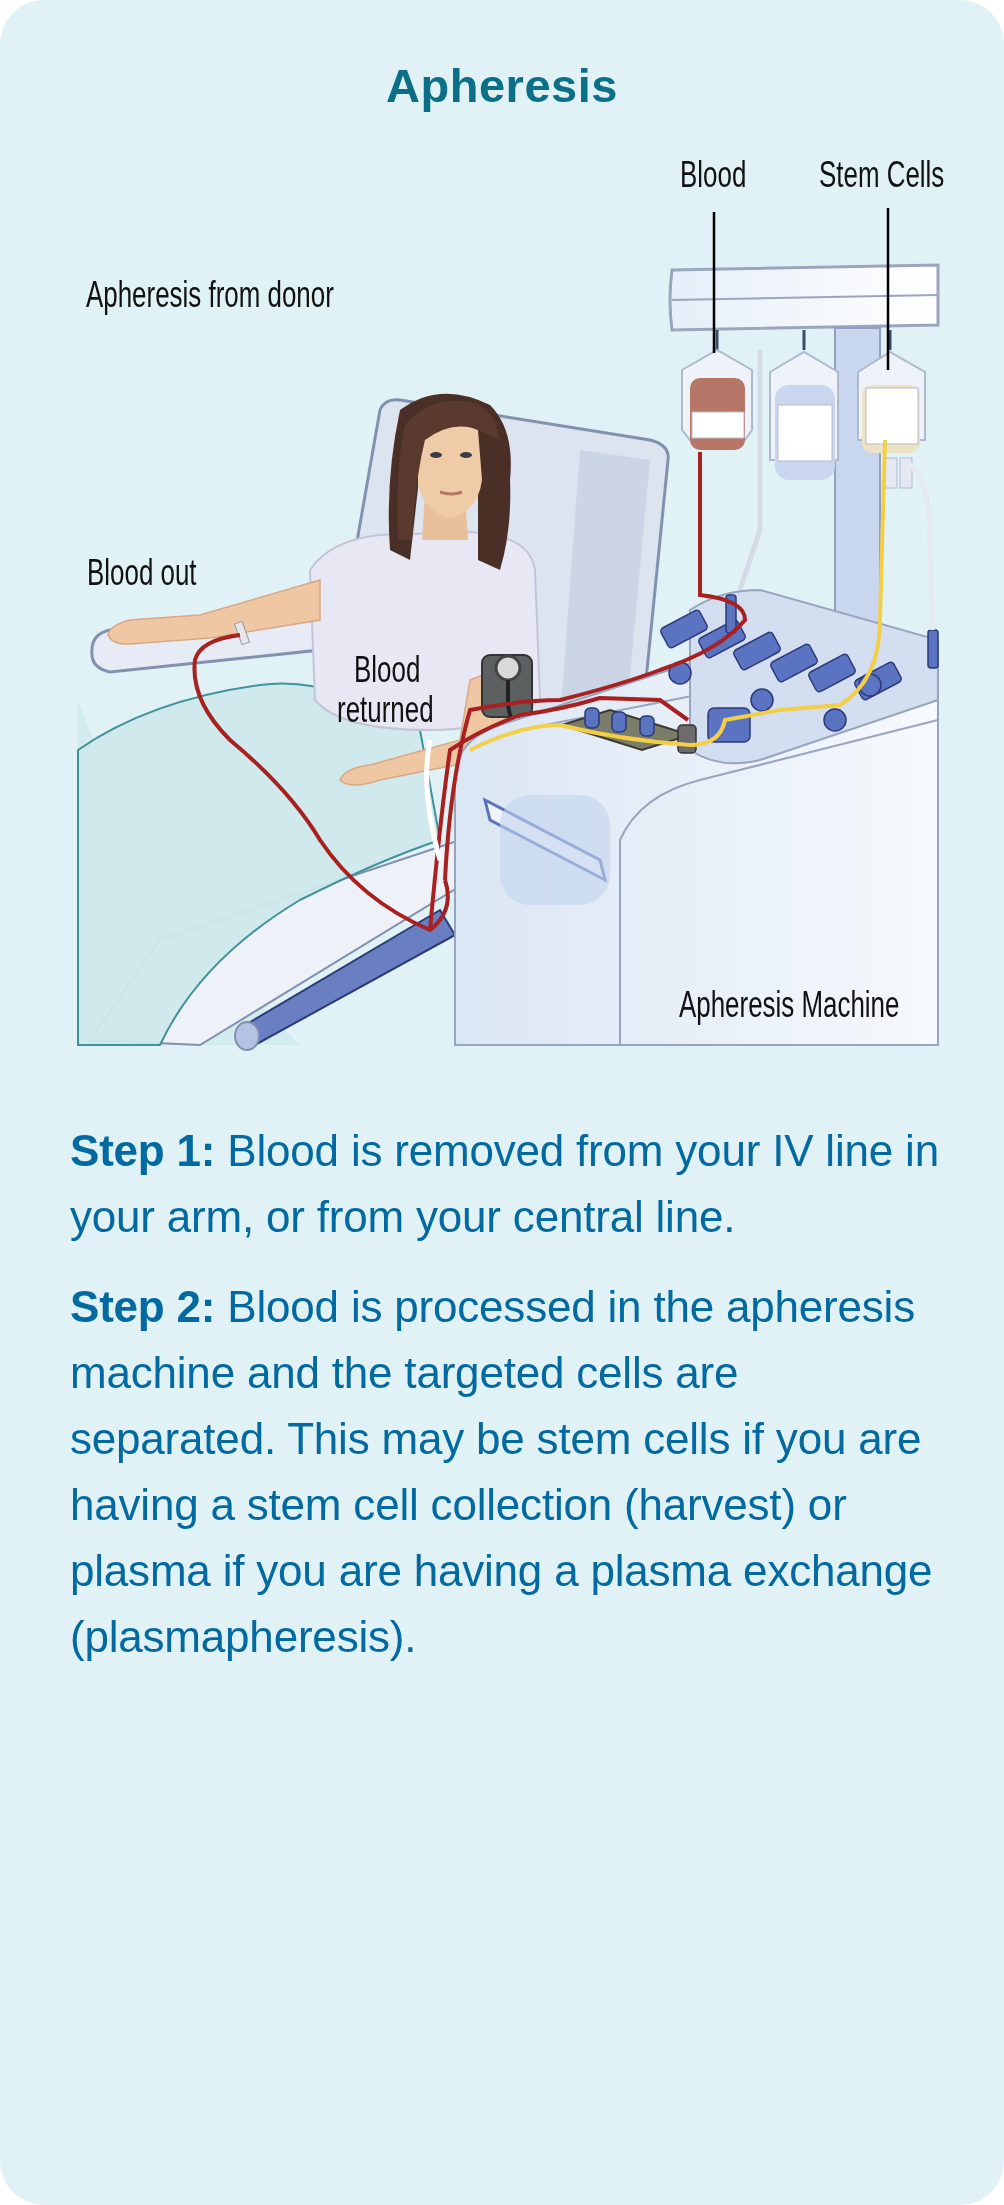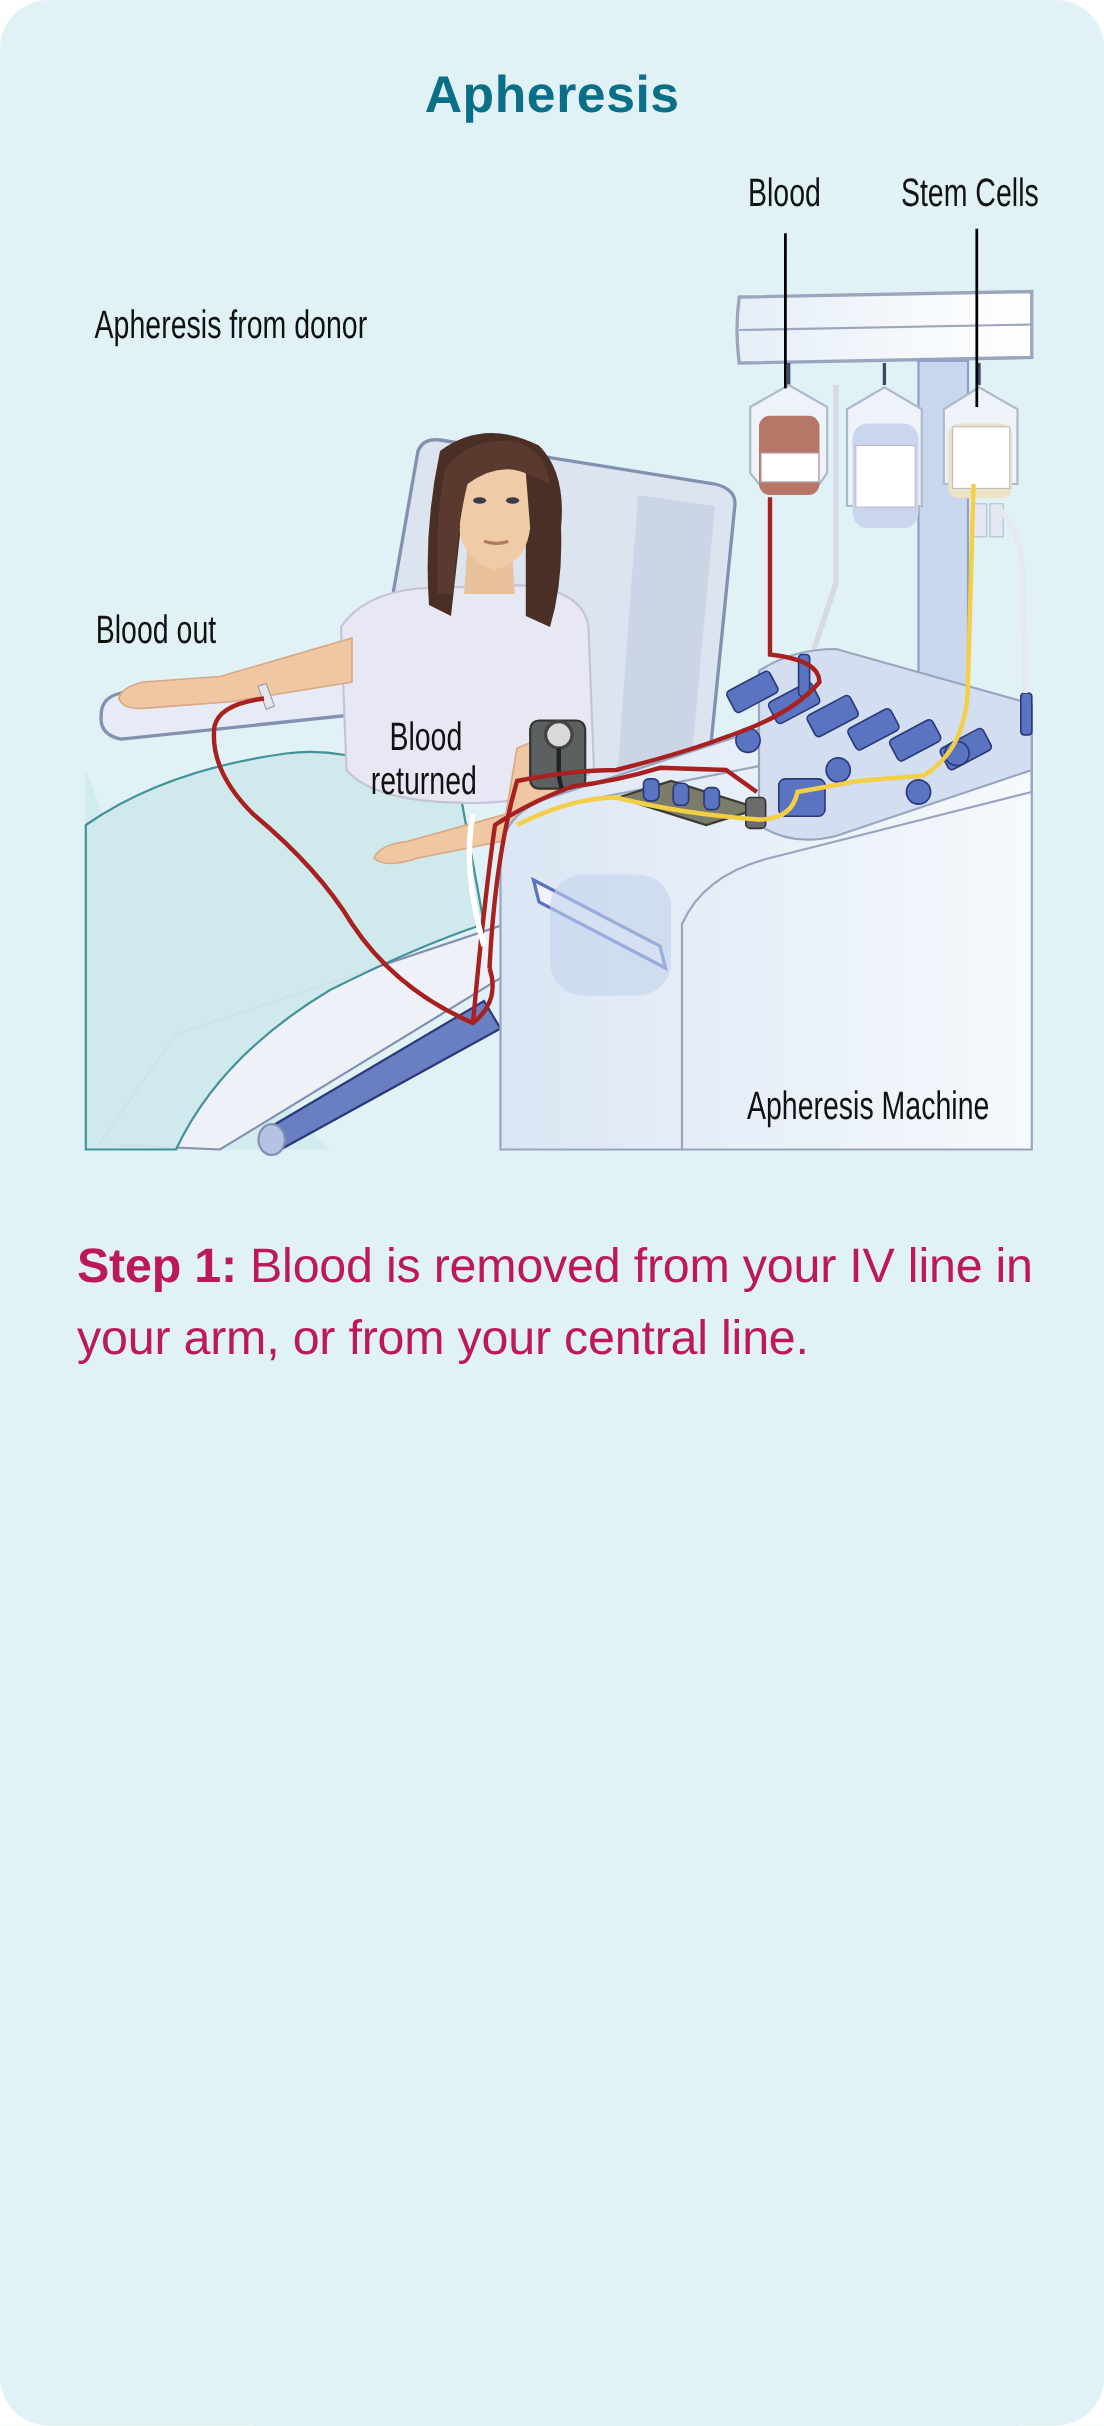--- a/index.html
+++ b/index.html
@@ -15,21 +15,21 @@
   }
   .illus { position: absolute; left: 0; top: 140px; width: 1004px; height: 920px; }
   .lbl {
     position: absolute; font-family: "Liberation Sans", sans-serif; font-size: 36px;
     color: #111; transform: scaleX(0.72); transform-origin: left top; white-space: nowrap;
     line-height: 40px;
   }
   .steps { position: absolute; left: 70px; top: 1118px; width: 880px; }
   .step {
     font-family: "Liberation Sans", sans-serif; font-size: 44px; line-height: 66px;
-    color: #be185d; margin: 0 0 24px 0; letter-spacing: -0.2px;
+    color: #0369a1; margin: 0 0 24px 0; letter-spacing: -0.2px;
   }
   .step b { font-weight: bold; }
 </style>
 </head>
 <body>
 
 <div class="card">
   <div class="title">Apheresis</div>
 
   <div class="illus">
@@ -167,14 +167,15 @@
     <div class="lbl" style="left:680px; top:15px;">Blood</div>
     <div class="lbl" style="left:819px; top:15px;">Stem Cells</div>
     <div class="lbl" style="left:87px; top:413px;">Blood out</div>
     <div class="lbl" style="left:354px; top:510px;">Blood</div>
     <div class="lbl" style="left:337px; top:550px;">returned</div>
     <div class="lbl" style="left:679px; top:845px;">Apheresis Machine</div>
   </div>
 
   <div class="steps">
     <p class="step"><b>Step 1:</b><span> Blood is removed from your IV line in your arm, or from your central line.</span></p>
+    <p class="step"><b>Step 2:</b><span> Blood is processed in the apheresis machine and the targeted cells are separated. This may be stem cells if you are having a stem cell collection (harvest) or plasma if you are having a plasma exchange (plasmapheresis).</span></p>
   </div>
 </div>
 
 </body></html>

